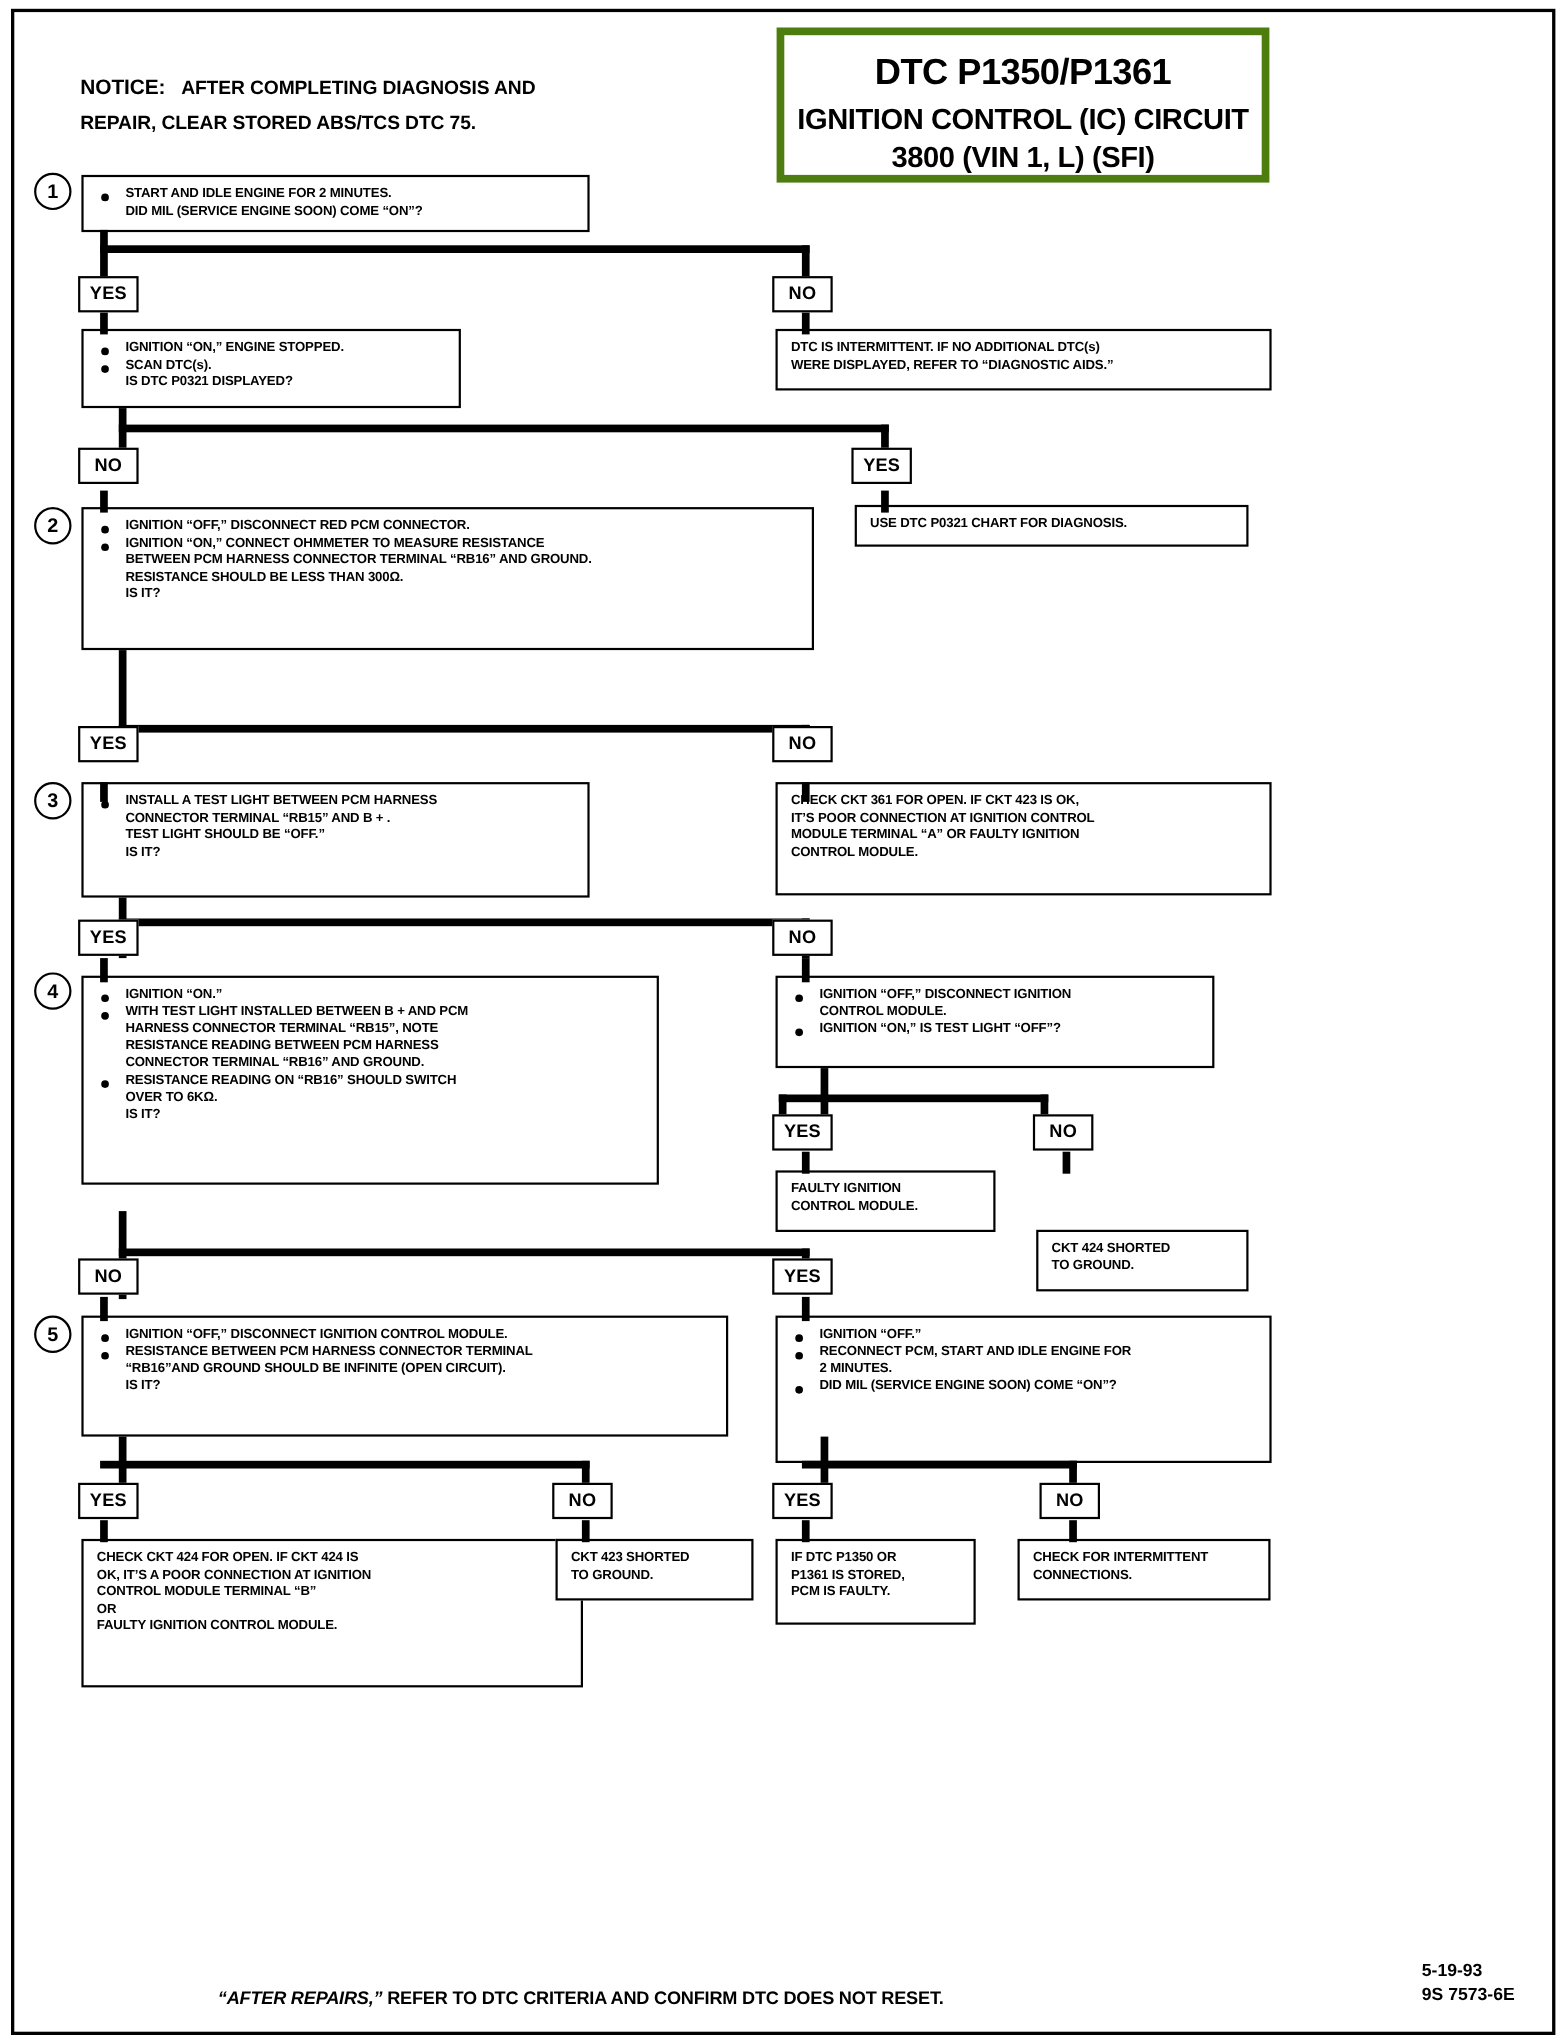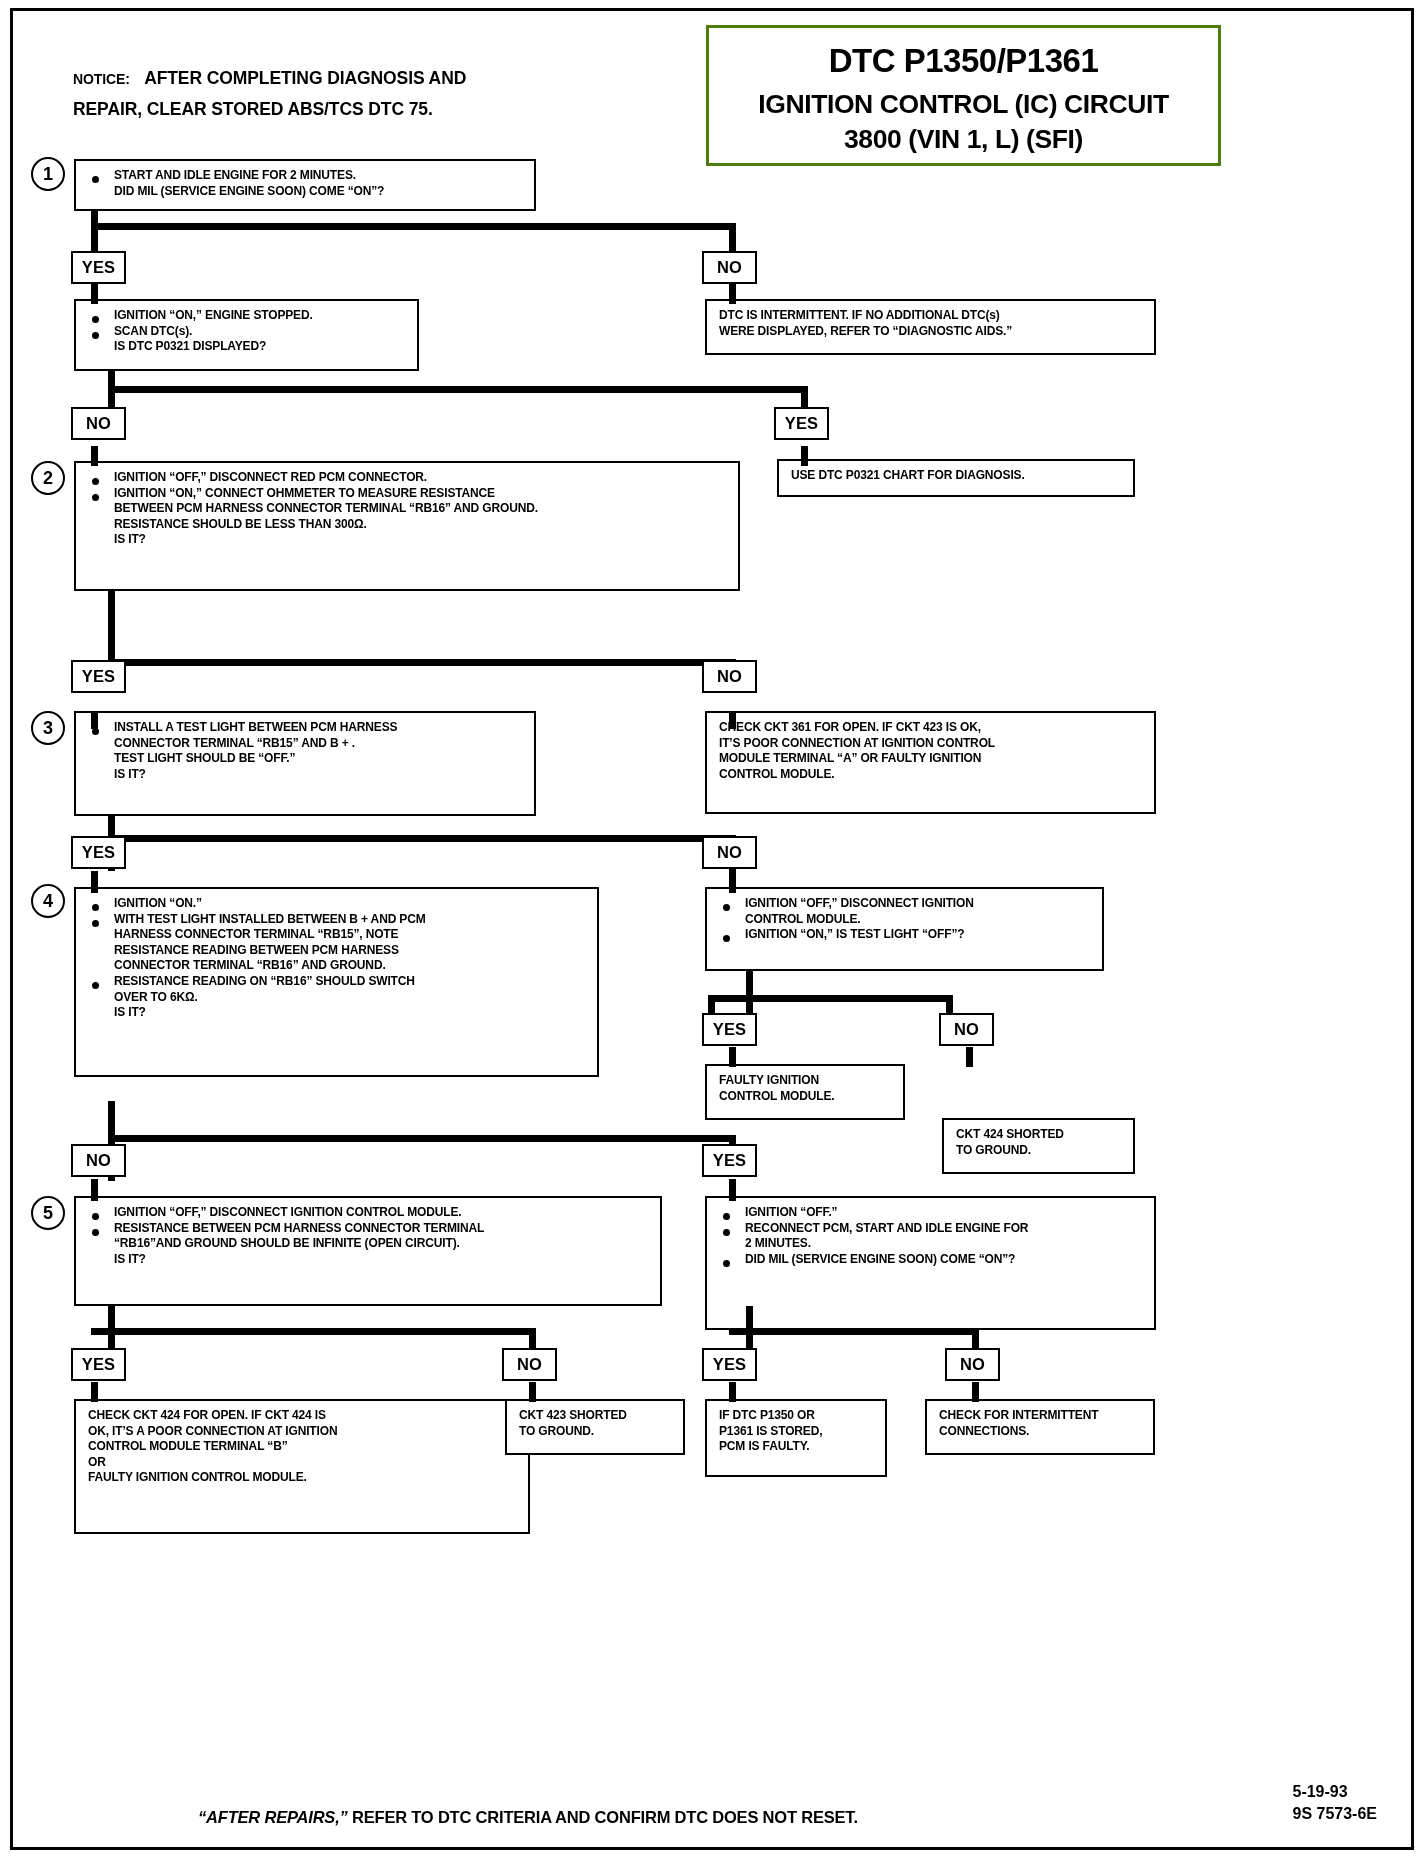--- a/index.html
+++ b/index.html
@@ -22,27 +22,27 @@
   
   .notice {
     position: absolute;
     left: 60px; top: 52px;
     width: 600px;
     font-size: 17.5px;
     font-weight: bold;
     letter-spacing: -0.1px;
     line-height: 1.75;
   }
-  .notice .lbl { font-size: 14px; margin-top: 33px; }
+  .notice .lbl { font-size: 19px; margin-top: 33px; }
 
   .title-box {
     position: absolute;
     left: 693px; top: 14px;
-    width: 515px; height: 141px;
-    border: 3px solid #4d7c0f;
+    width: 448px; height: 141px;
+    border: 7px solid #4d7c0f;
     text-align: center;
     padding-top: 14px;
   }
   .title-1 { font-size: 33px; font-weight: bold; letter-spacing: -0.5px; }
   .title-2 { font-size: 26.5px; font-weight: bold; margin-top: 9px; letter-spacing: -0.4px;}
   .title-3 { font-size: 26.5px; font-weight: bold; margin-top: 4px; letter-spacing: -0.4px;}
 
   
   .box {
     position: absolute;

